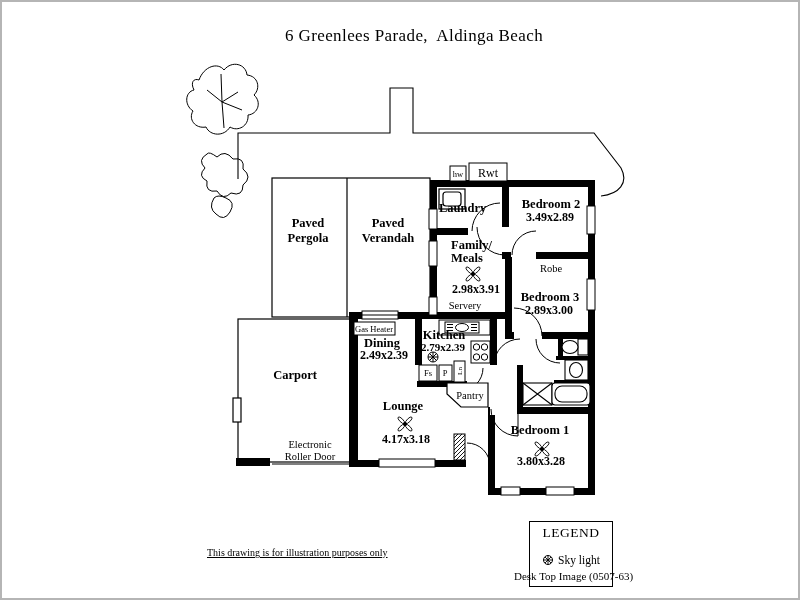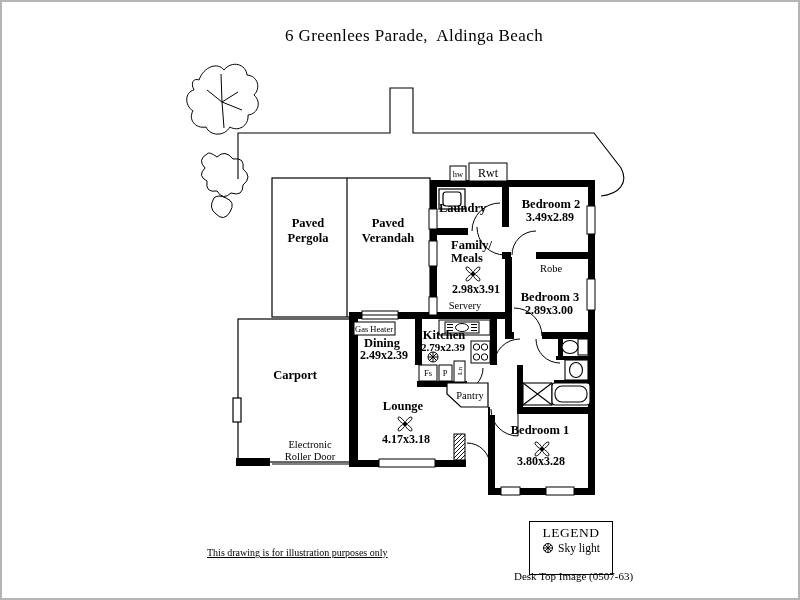--- a/index.html
+++ b/index.html
@@ -12,21 +12,21 @@
   .t-room{font-size:12.5px;font-weight:bold;}
   .t-dims{font-size:12px;font-weight:bold;}
   .t-sm{font-size:10.5px;}
   .t-xs{font-size:8.5px;}
   .t-tiny{font-size:7px;}
   .mid{text-anchor:middle;}
   .disclaimer{top:518px;left:205px;font-size:10px;line-height:13px;white-space:pre;}
   .disclaimer .u{text-decoration:underline;}
   .legend-box{top:519px;left:527px;width:78px;border:1.5px solid #000;text-align:center;padding:3px 2px 20px 2px;background:#fff;}
   .legend-title{font-size:13.5px;letter-spacing:.5px;}
-  .legend-row{font-size:11.5px;display:flex;align-items:center;justify-content:center;gap:4px;margin-top:1px;}
+  .legend-row{font-size:11.5px;display:flex;align-items:center;justify-content:center;gap:4px;margin-top:13px;}
   .footer{top:568px;left:512px;font-size:11px;text-align:center;}
 </style>
 </head>
 <body>
 
 <div class="stage">
 
   <div class="abs" id="plan-title">6 Greenlees Parade,  Aldinga Beach</div>
 
   <svg class="abs" id="plan-svg" width="800" height="600" viewBox="0 0 800 600">

